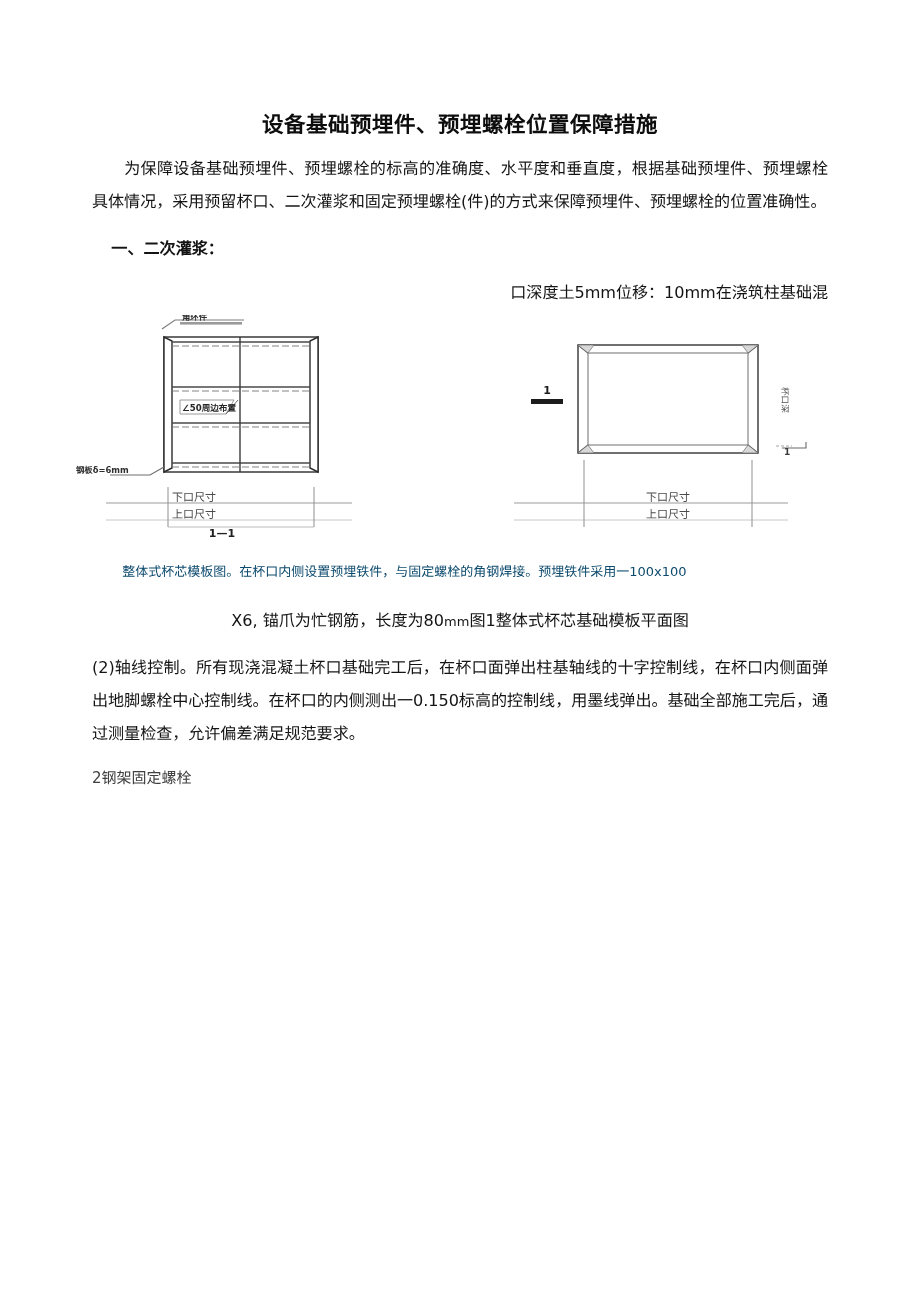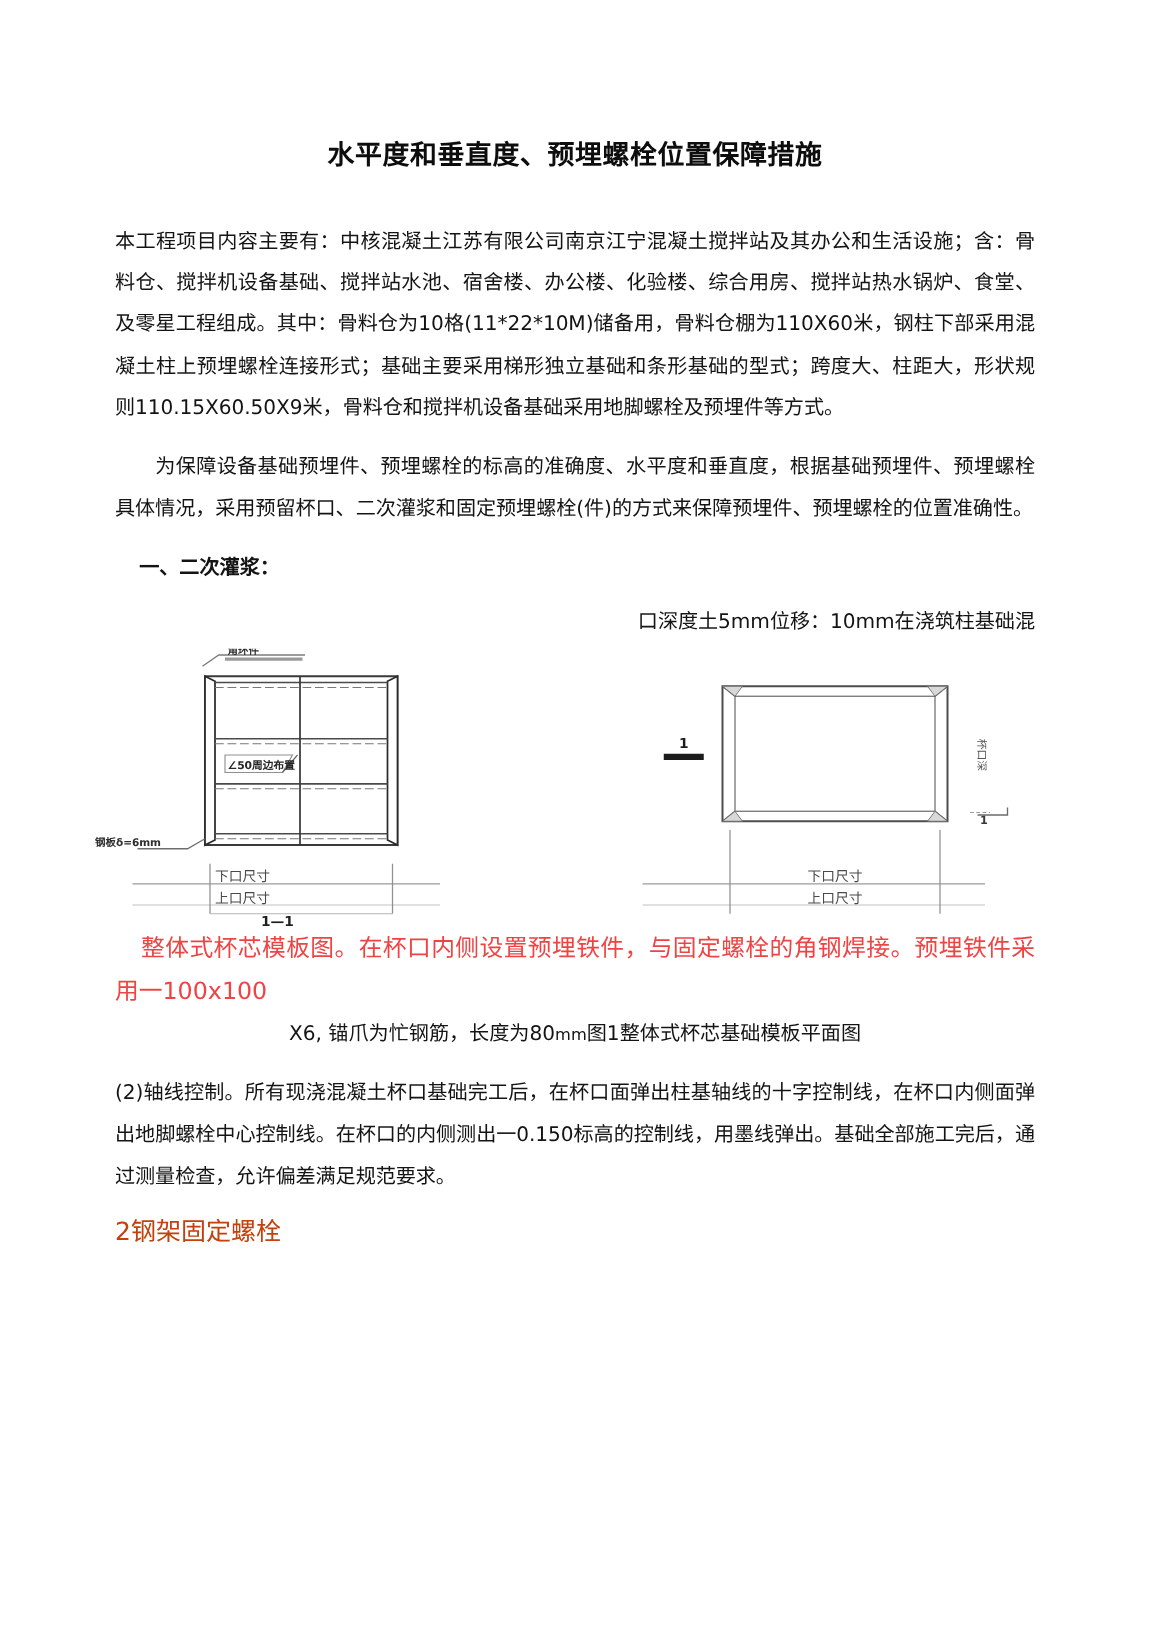--- a/index.html
+++ b/index.html
@@ -70,62 +70,61 @@
     margin: 0;
     padding-top: 16px;
     text-align: justify;
     text-justify: inter-ideograph;
     text-indent: 0.6em;
     font-weight: bold;
     color: #111;
   }
 
   .fig-caption-a {
-    font-size: 19px;
+    font-size: 13px;
     line-height: 33.3px;
     text-align: justify;
     text-justify: inter-ideograph;
-    margin: 0;
+    margin: 16px;
     text-indent: 1.1em;
-    color: #ef4444;
+    color: #0c4a6e;
   }
   .fig-caption-b {
     font-size: 16.1px;
     line-height: 33.3px;
     text-align: center;
     margin: 0;
     color: #141414;
   }
   .small-unit { font-size: 13px; text-align: right; }
 
   
   .figure-area {
     position: relative;
     width: 736px;
     height: 224px;
     margin: 6px 0 0 -16px;
   }
   .figure-area svg { display: block; }
 
   .subhead {
-    font-size: 20px;
+    font-size: 15px;
     line-height: 33.3px;
     margin: 0;
     padding-top: 12px;
-    color: #c2410c;
+    color: #404040;
   }
 </style>
 </head>
 <body>
 
 <div class="page">
 
-  <h1 class="doc-title">水平度和垂直度、预埋螺栓位置保障措施</h1>
-
-  <p class="para first">本工程项目内容主要有：中核混凝土江苏有限公司南京江宁混凝土搅拌站及其办公和生活设施；含：骨料仓、搅拌机设备基础、搅拌站水池、宿舍楼、办公楼、化验楼、综合用房、搅拌站热水锅炉、食堂、及零星工程组成。其中：骨料仓为10格(11*22*10M)储备用，骨料仓棚为110X60米，钢柱下部采用混凝土柱上预埋螺栓连接形式；基础主要采用梯形独立基础和条形基础的型式；跨度大、柱距大，形状规则110.15X60.50X9米，骨料仓和搅拌机设备基础采用地脚螺栓及预埋件等方式。</p>
+  <h1 class="doc-title">设备基础预埋件、预埋螺栓位置保障措施</h1>
+
 
   <p class="para indent">为保障设备基础预埋件、预埋螺栓的标高的准确度、水平度和垂直度，根据基础预埋件、预埋螺栓具体情况，采用预留杯口、二次灌浆和固定预埋螺栓(件)的方式来保障预埋件、预埋螺栓的位置准确性。</p>
 
   <p class="section-head">一、二次灌浆：</p>
 
 
   <p class="para center tight">口深度土5mm位移：10mm在浇筑柱基础混</p>
 
 
   <div class="figure-area">

